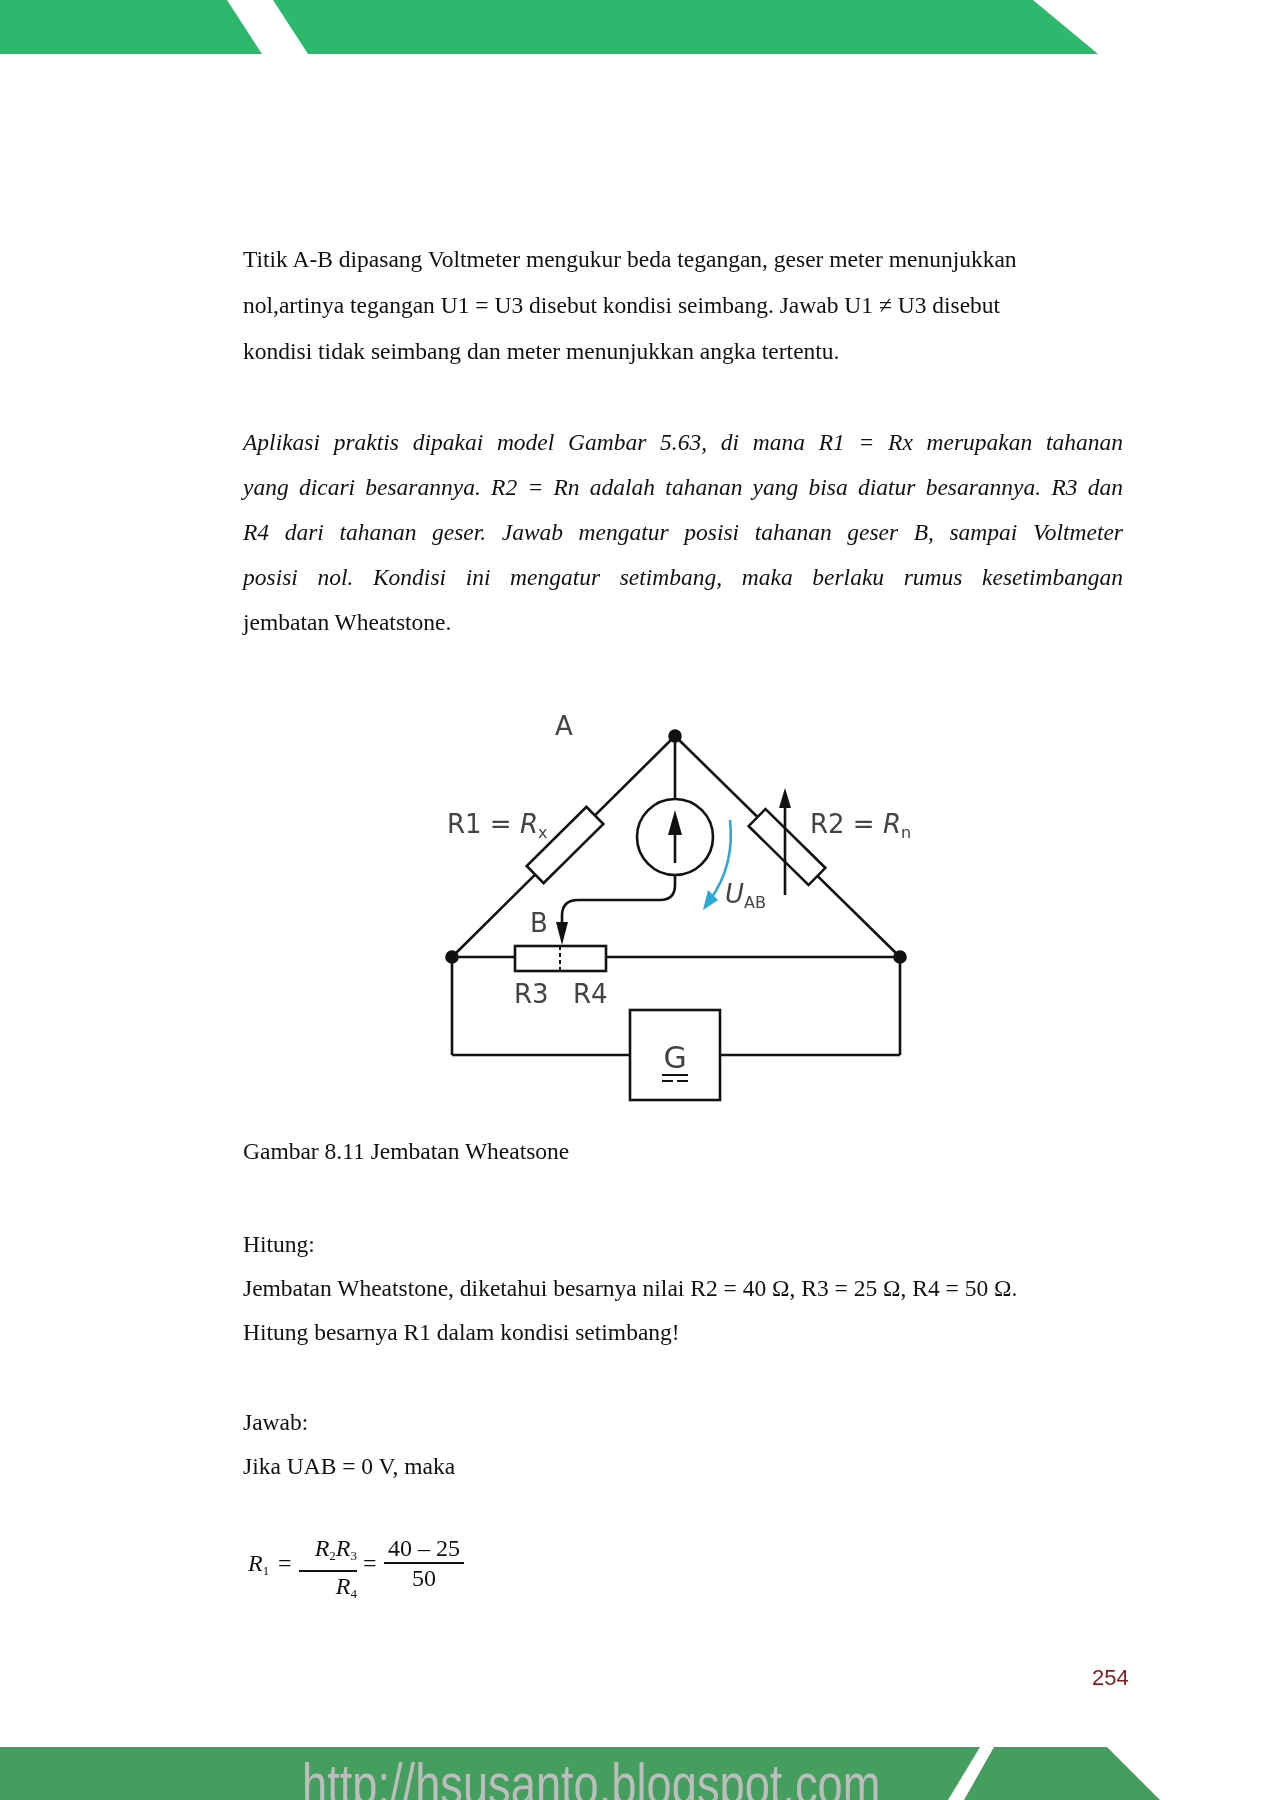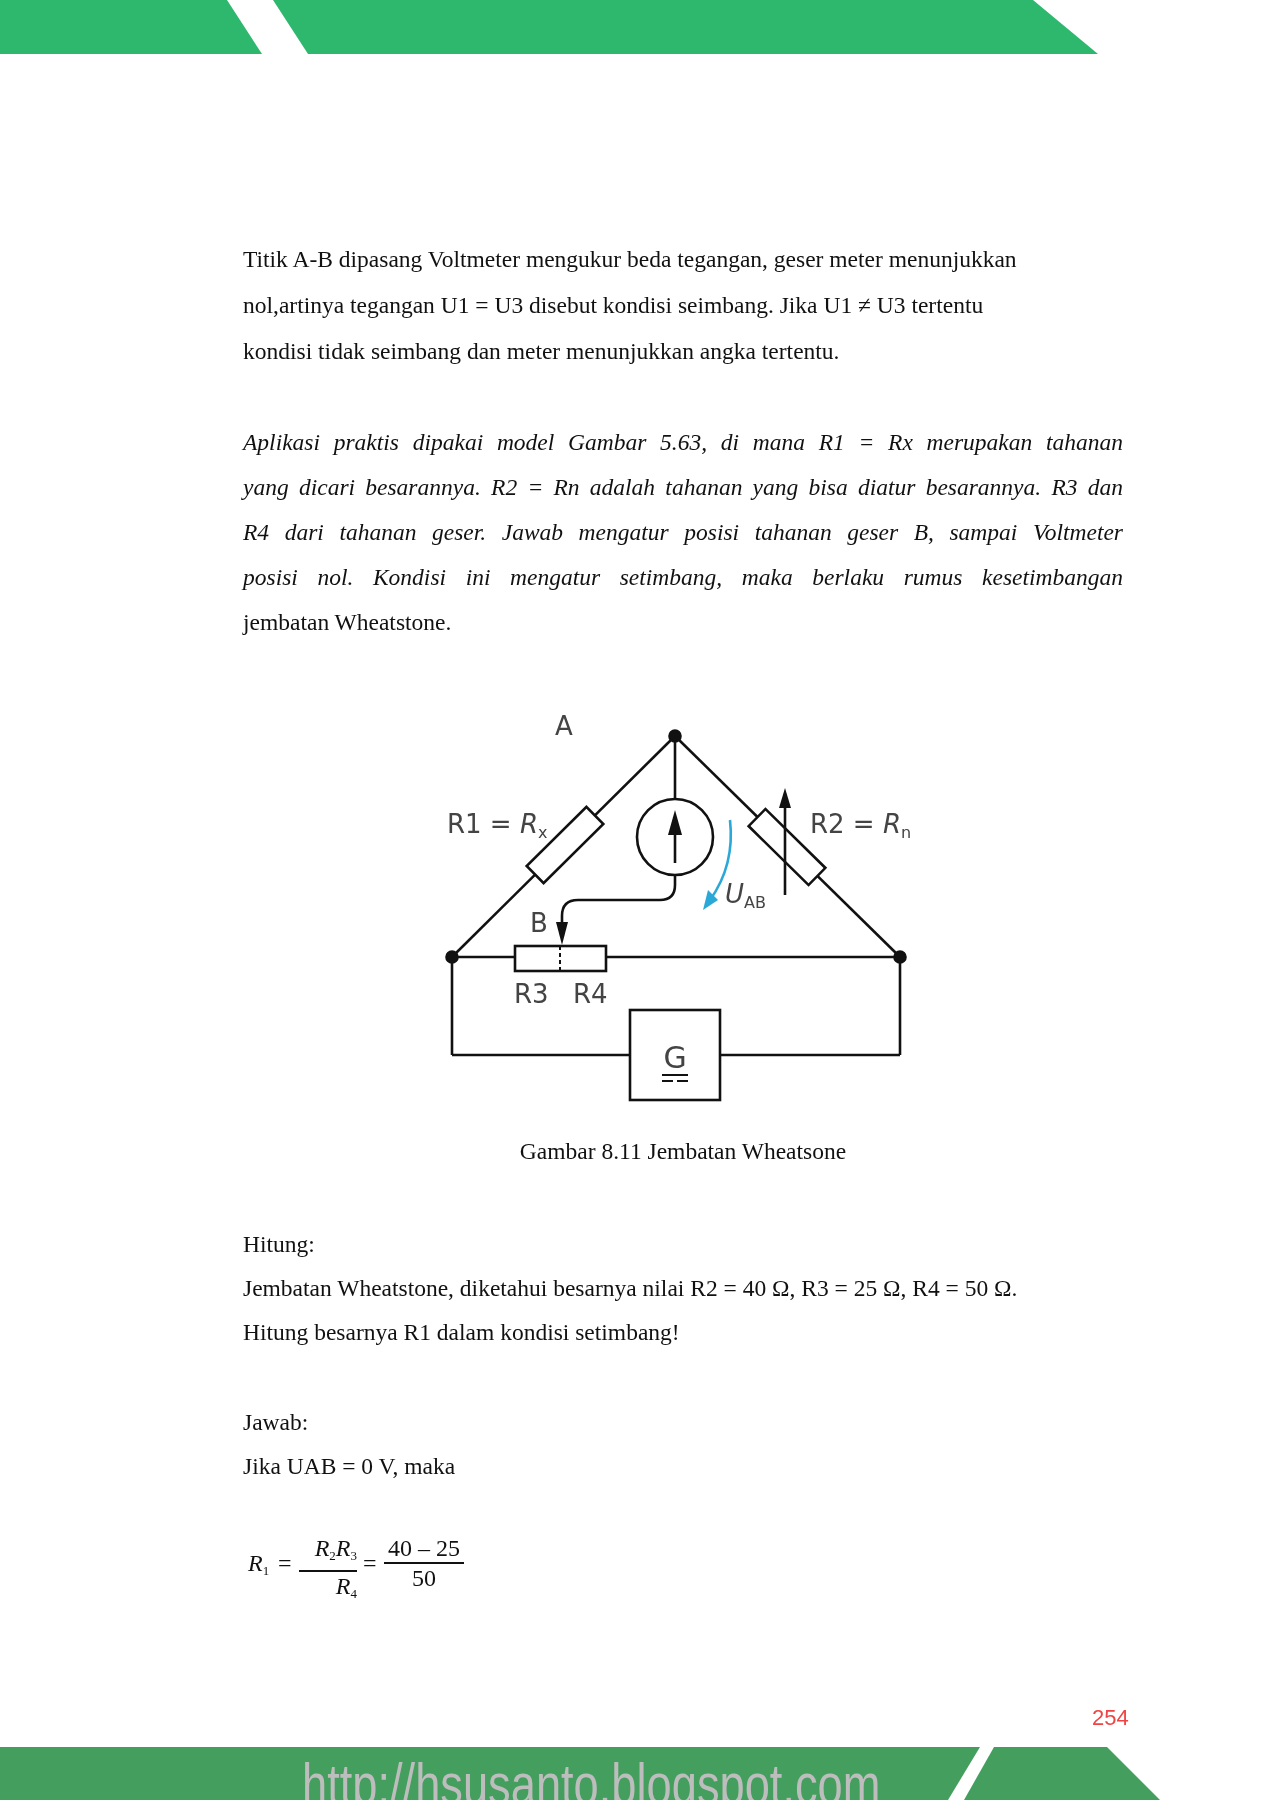--- a/index.html
+++ b/index.html
@@ -12,26 +12,26 @@
   .abs { position: absolute; }
   .banner { position: absolute; left: 0; width: 1272px; }
   .banner svg { display: block; }
   .body-text {
     position: absolute; left: 243px; width: 880px;
     font-size: 23.5px; line-height: 46px;
   }
   .line { white-space: nowrap; display: block; }
   .justify { text-align: justify; text-align-last: justify; font-style: italic; }
   .caption {
-    position: absolute; left: 243px; width: 880px; text-align: center;
+    position: absolute; left: 243px; width: 880px; text-align: left;
     font-size: 23.5px;
   }
   .page-num {
     position: absolute; left: 1092px; top: 1665px;
-    font-family: "Liberation Sans", sans-serif; font-size: 22px; color: #ef4444; margin-top: 40px;
+    font-family: "Liberation Sans", sans-serif; font-size: 22px; color: #7f1d1d;
   }
   .url {
     position: absolute; left: 302px; top: 1750px;
     font-family: "Liberation Sans", sans-serif; font-size: 58px;
     color: #bdbdbd; transform: scaleX(0.78); transform-origin: left top;
     letter-spacing: 0px; white-space: nowrap;
   }
   .formula {
     position: absolute; left: 248px; top: 1540px; height: 60px;
     font-family: "Liberation Serif", serif; font-size: 24px;
@@ -48,21 +48,21 @@
 
 <div class="banner" style="top:0;height:54px;">
   <svg width="1272" height="54" viewBox="0 0 1272 54">
     <polygon points="0,0 227,0 262,54 0,54" fill="#2eb86e"></polygon>
     <polygon points="273,0 1033,0 1098,54 308,54" fill="#2eb86e"></polygon>
   </svg>
 </div>
 
 <div class="body-text" style="top:236px;">
   <span class="line">Titik A-B dipasang Voltmeter mengukur beda tegangan, geser meter menunjukkan</span>
-  <span class="line">nol,artinya tegangan U1 = U3 disebut kondisi seimbang. Jika U1 ≠ U3 tertentu</span>
+  <span class="line">nol,artinya tegangan U1 = U3 disebut kondisi seimbang. Jawab U1 ≠ U3 disebut</span>
   <span class="line">kondisi tidak seimbang dan meter menunjukkan angka tertentu.</span>
 </div>
 
 <div class="body-text" style="top:420px;line-height:45px;">
   <span class="line justify">Aplikasi praktis dipakai model Gambar 5.63, di mana R1 = Rx merupakan tahanan</span>
   <span class="line justify">yang dicari besarannya. R2 = Rn adalah tahanan yang bisa diatur besarannya. R3 dan</span>
   <span class="line justify">R4 dari tahanan geser. Jawab mengatur posisi tahanan geser B, sampai Voltmeter</span>
   <span class="line justify">posisi nol. Kondisi ini mengatur setimbang, maka berlaku rumus kesetimbangan</span>
   <span class="line">jembatan Wheatstone.</span>
 </div>

